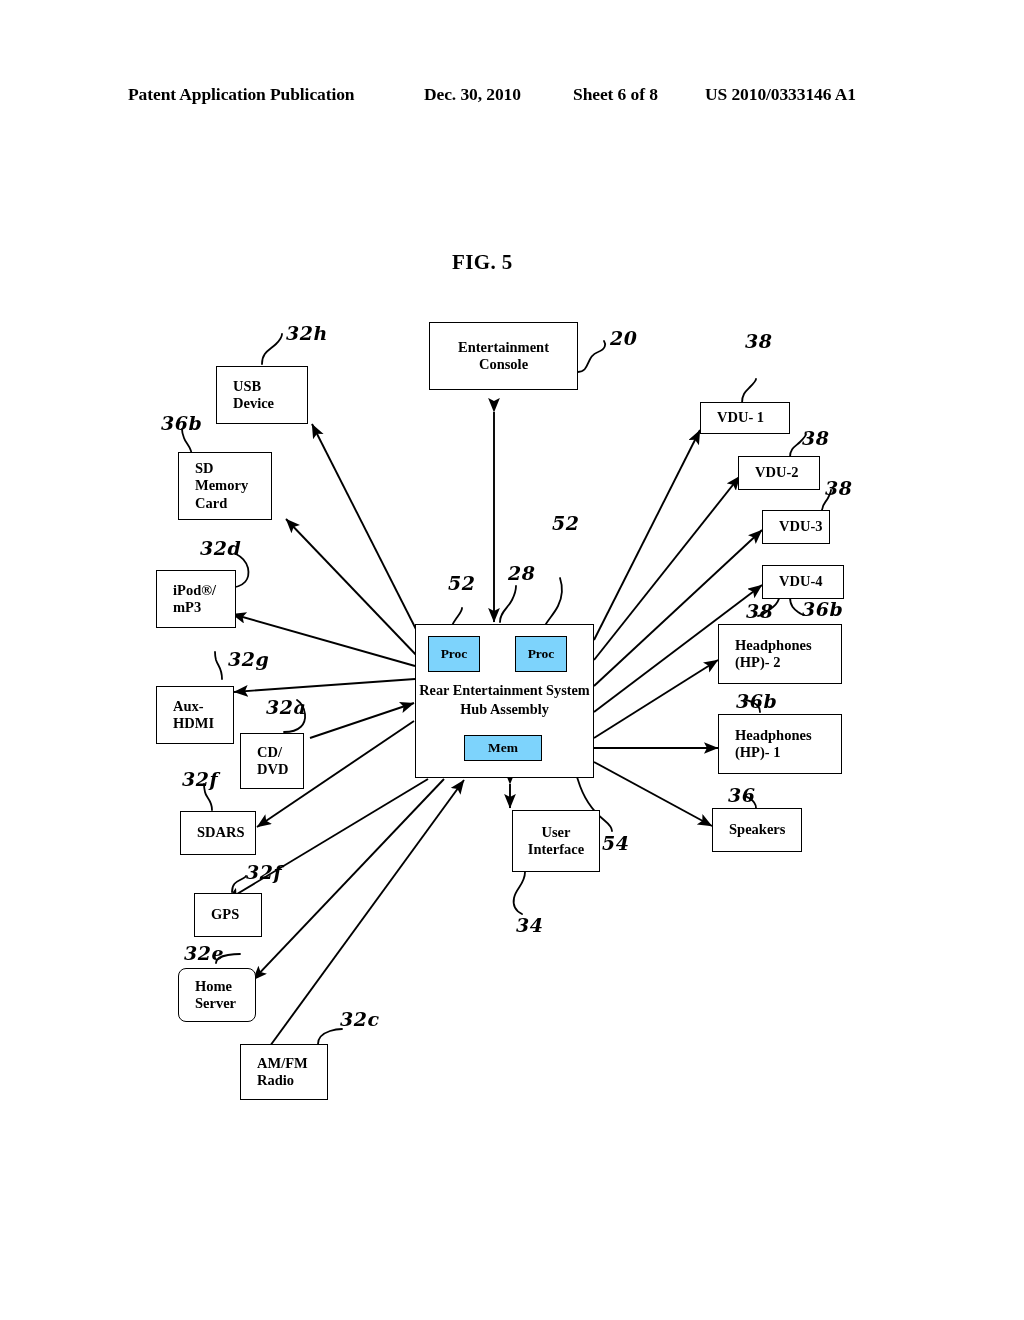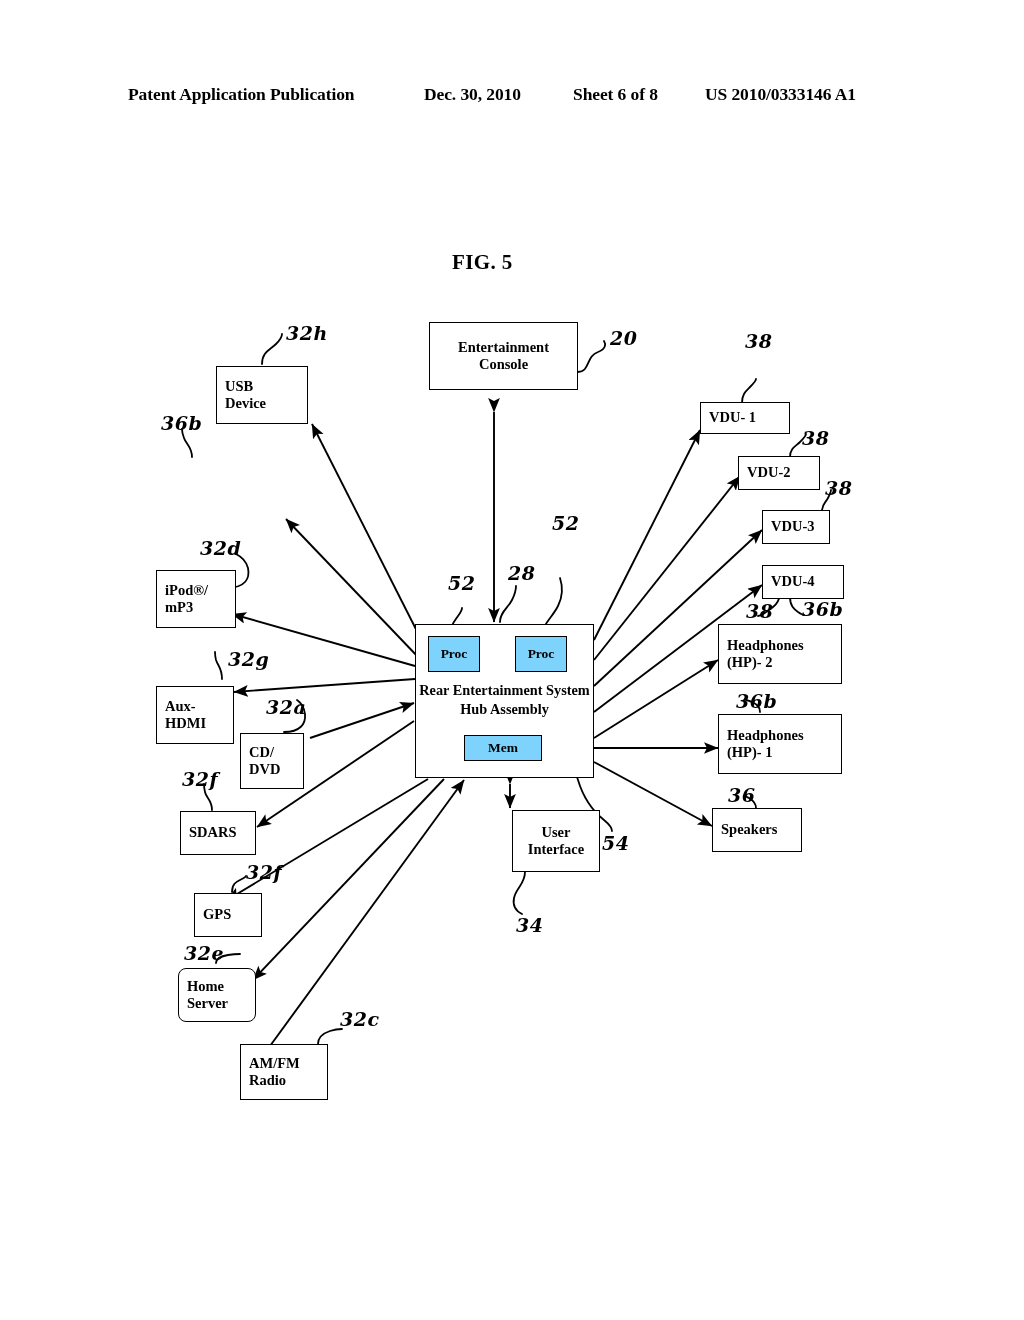--- a/index.html
+++ b/index.html
@@ -65,21 +65,21 @@
     box-sizing: border-box;
     display: flex;
     flex-direction: column;
     justify-content: center;
     font-size: 14.5px;
     line-height: 1.18;
     font-family: "Liberation Serif", "DejaVu Serif", serif;
     font-weight: bold;
     z-index: 3;
   }
-  .nbox.pad-l { align-items: flex-start; padding-left: 8px; }
+  .nbox.pad-l { align-items: flex-start; padding-left: 16px; }
   .nbox.ctr   { align-items: center; text-align: center; }
   .nbox .ln { display: block; white-space: nowrap; }
 
   
   #hub {
     position: absolute;
     border: 1.9px solid #000;
     background: #fff;
     box-sizing: border-box;
     z-index: 3;
@@ -230,20 +230,25 @@
     <span class="ln">Console</span>
   </div>
   <div class="ref" style="left:610px; top:327px;">20</div>
 
   <div class="nbox pad-l" style="left:216px; top:366px; width:92px; height:58px;">
     <span class="ln">USB</span>
     <span class="ln">Device</span>
   </div>
   <div class="ref" style="left:286px; top:322px;">32h</div>
 
+  <div class="nbox pad-l" style="left:178px; top:452px; width:94px; height:68px;">
+    <span class="ln">SD</span>
+    <span class="ln">Memory</span>
+    <span class="ln">Card</span>
+  </div>
   <div class="ref" style="left:161px; top:412px;">36b</div>
 
   <div class="nbox pad-l" style="left:156px; top:570px; width:80px; height:58px;">
     <span class="ln">iPod®/</span>
     <span class="ln">mP3</span>
   </div>
   <div class="ref" style="left:200px; top:537px;">32d</div>
 
   <div class="nbox pad-l" style="left:156px; top:686px; width:78px; height:58px;">
     <span class="ln">Aux-</span>

